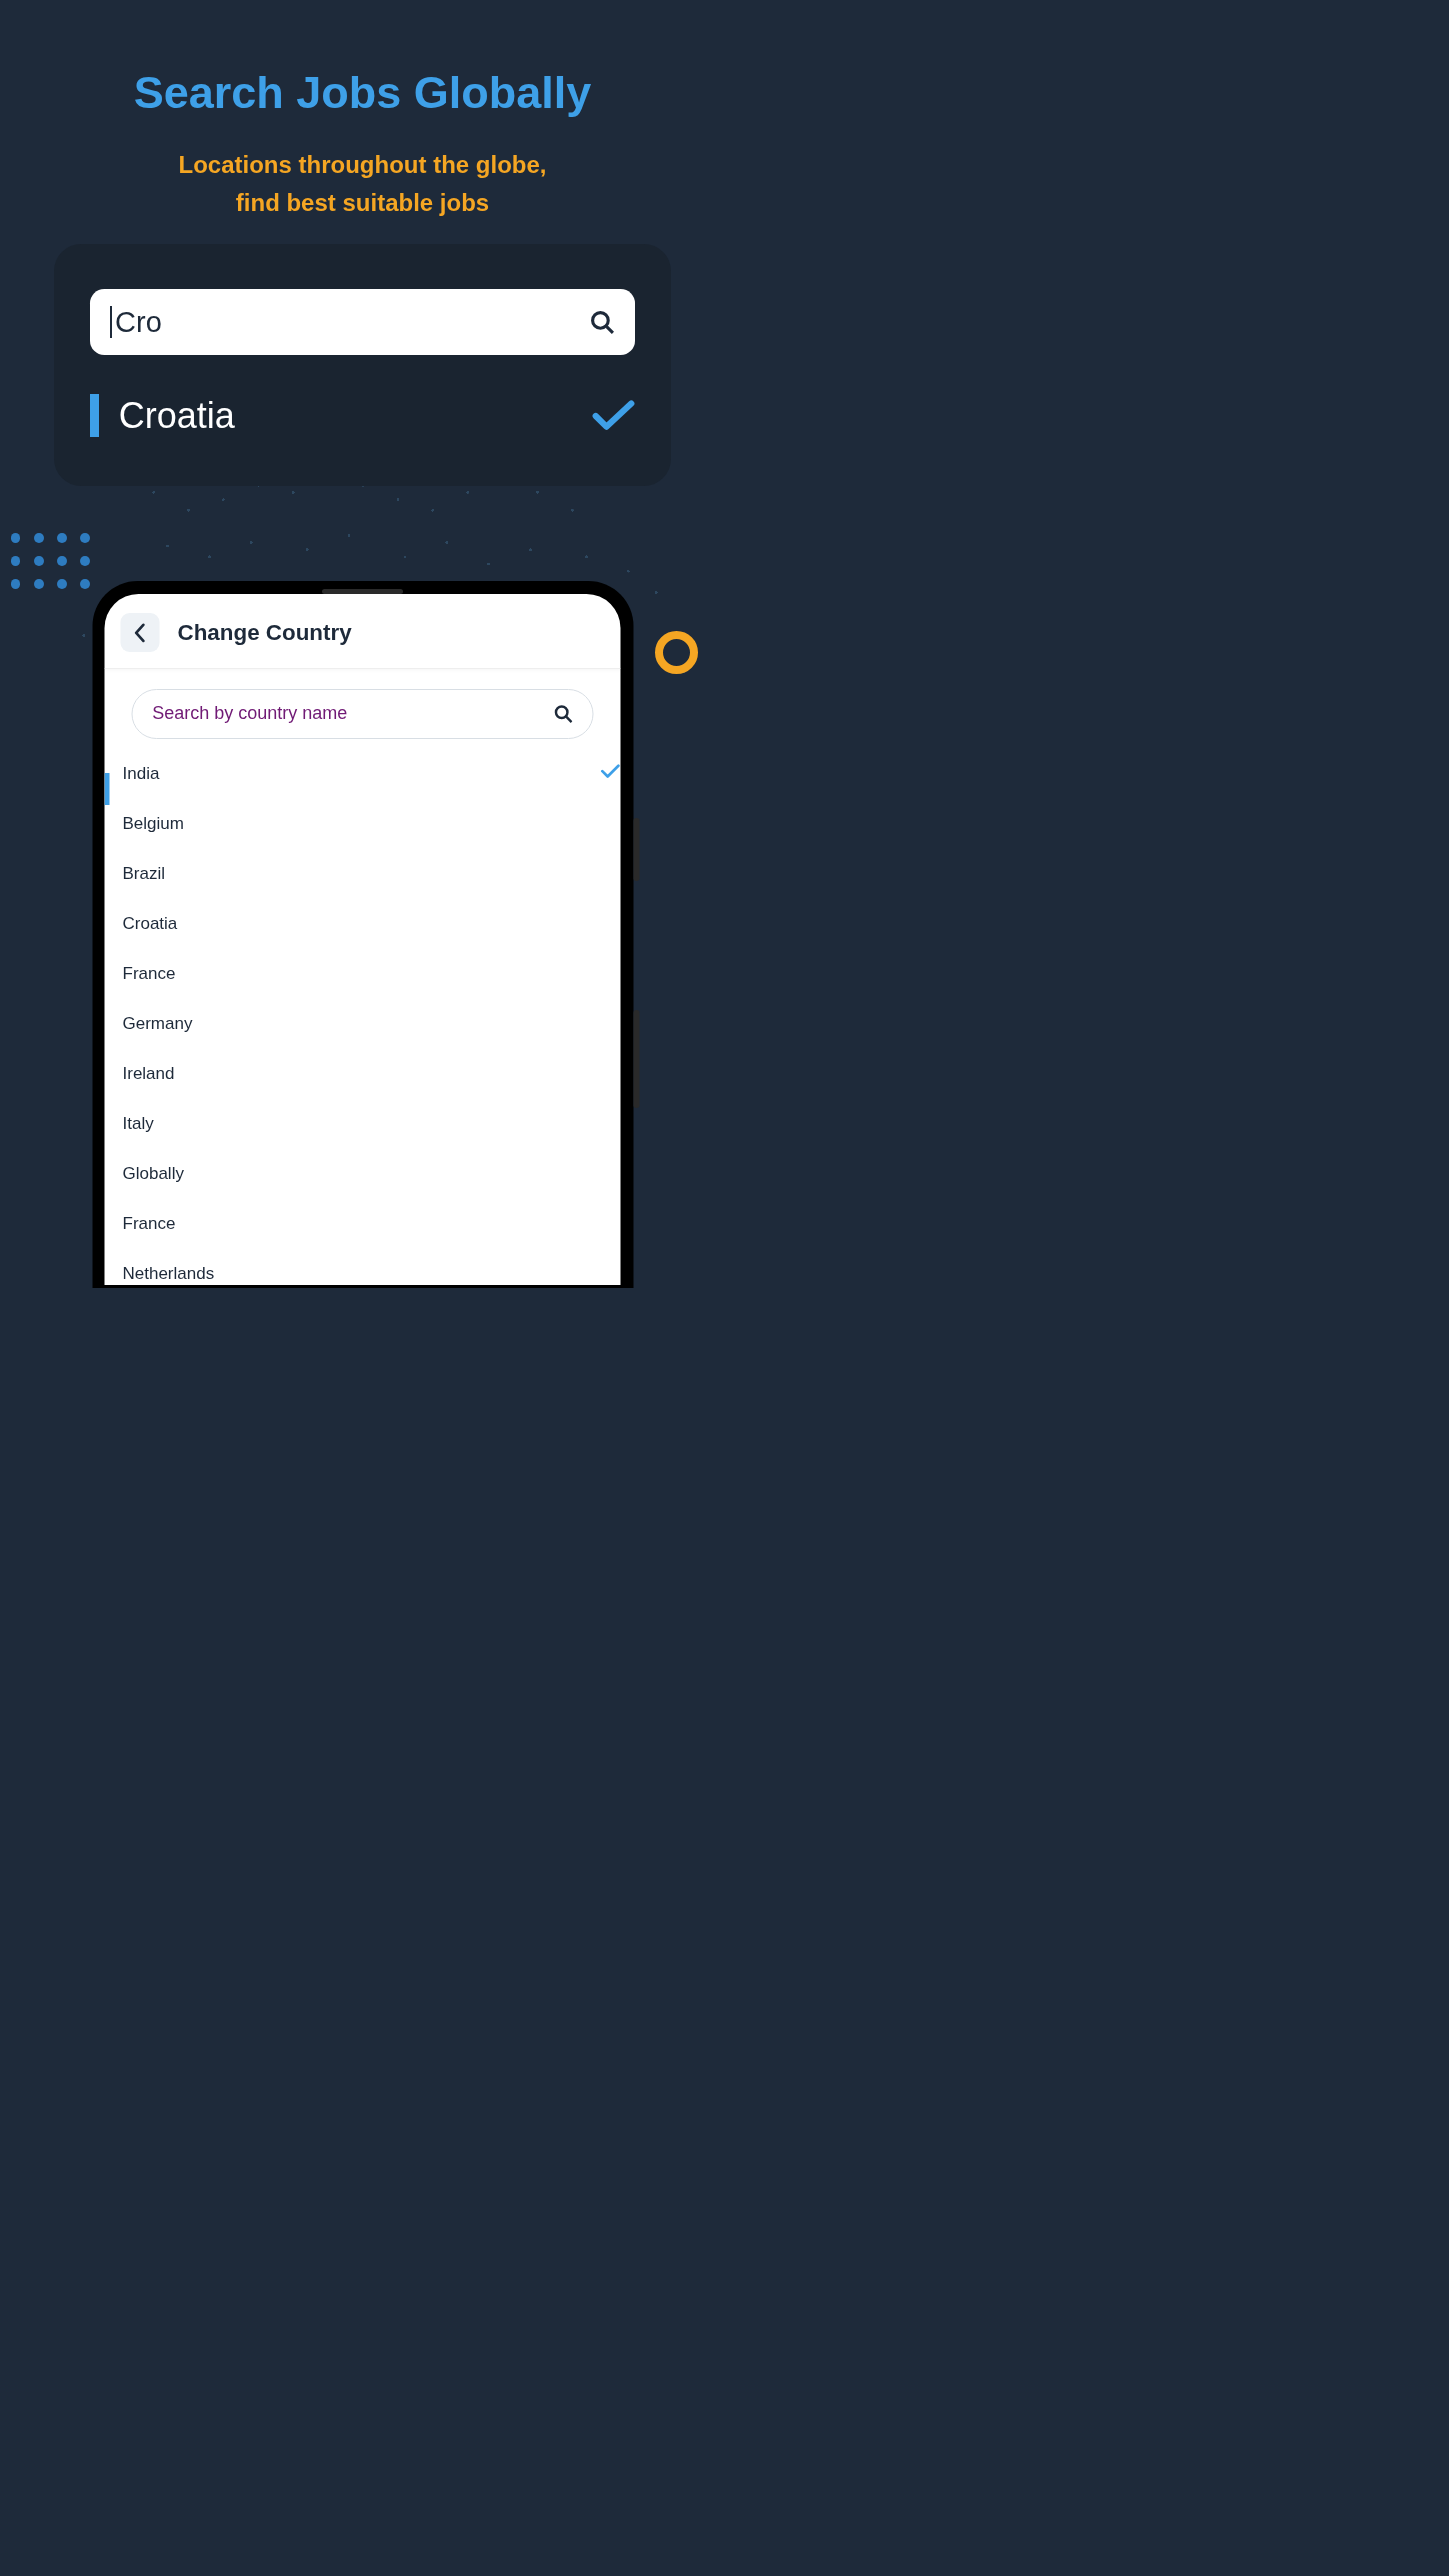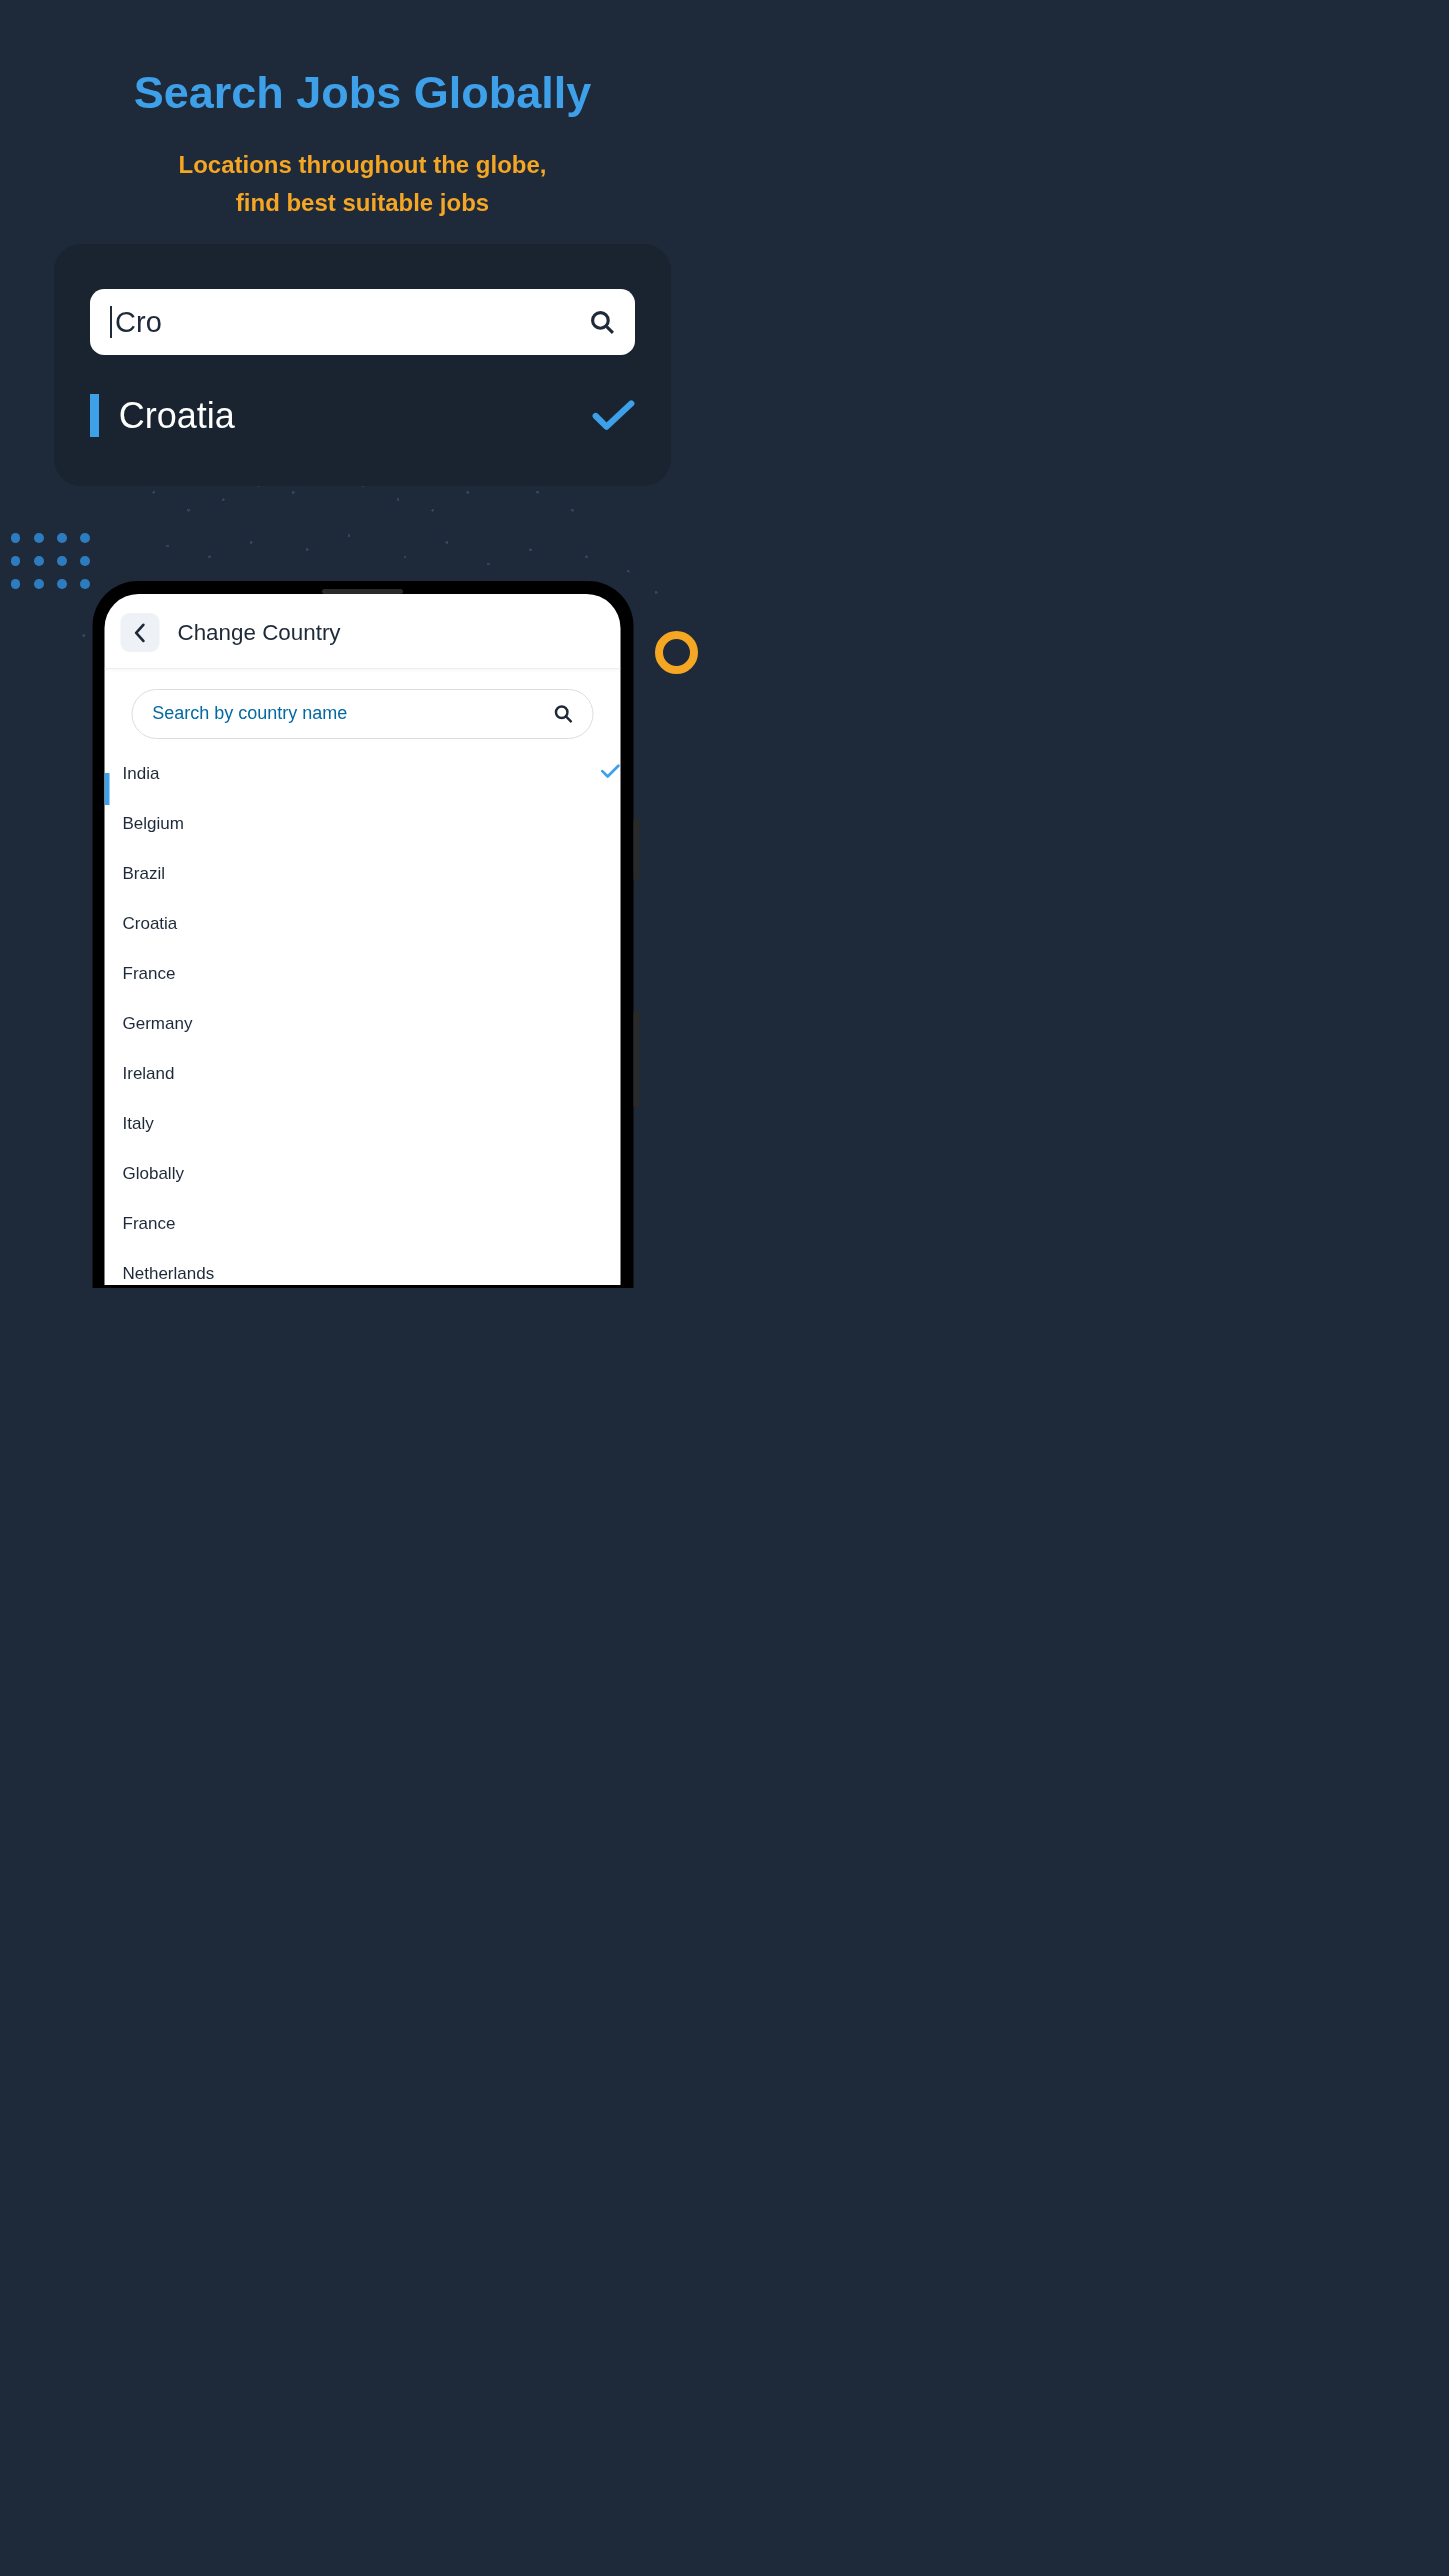--- a/index.html
+++ b/index.html
@@ -219,35 +219,35 @@
       background: #eef2f6;
       border-radius: 9px;
       display: flex;
       align-items: center;
       justify-content: center;
       margin-right: 18px;
     }
     .back-button svg { width: 12.5px; height: 19.7px; }
     .header-title {
       font-size: 22.4px;
-      font-weight: 400;
+      font-weight: 700;
       color: #1e2a3a;
     }
     .country-search {
       margin: 19.7px 27px 10.7px;
       border: 0.9px solid #d8dee4;
       border-radius: 27px;
       height: 50px;
       display: flex;
       align-items: center;
       padding: 0 19.7px;
     }
     .country-search-placeholder {
       flex: 1;
-      color: #0369a1;
+      color: #701a75;
       font-size: 18px;
     }
     .country-search svg { width: 19.7px; height: 19.7px; }
     .country-list {
       padding-top: 14.3px;
     }
     .country-item {
       display: flex;
       align-items: flex-start;
       height: 50px;

